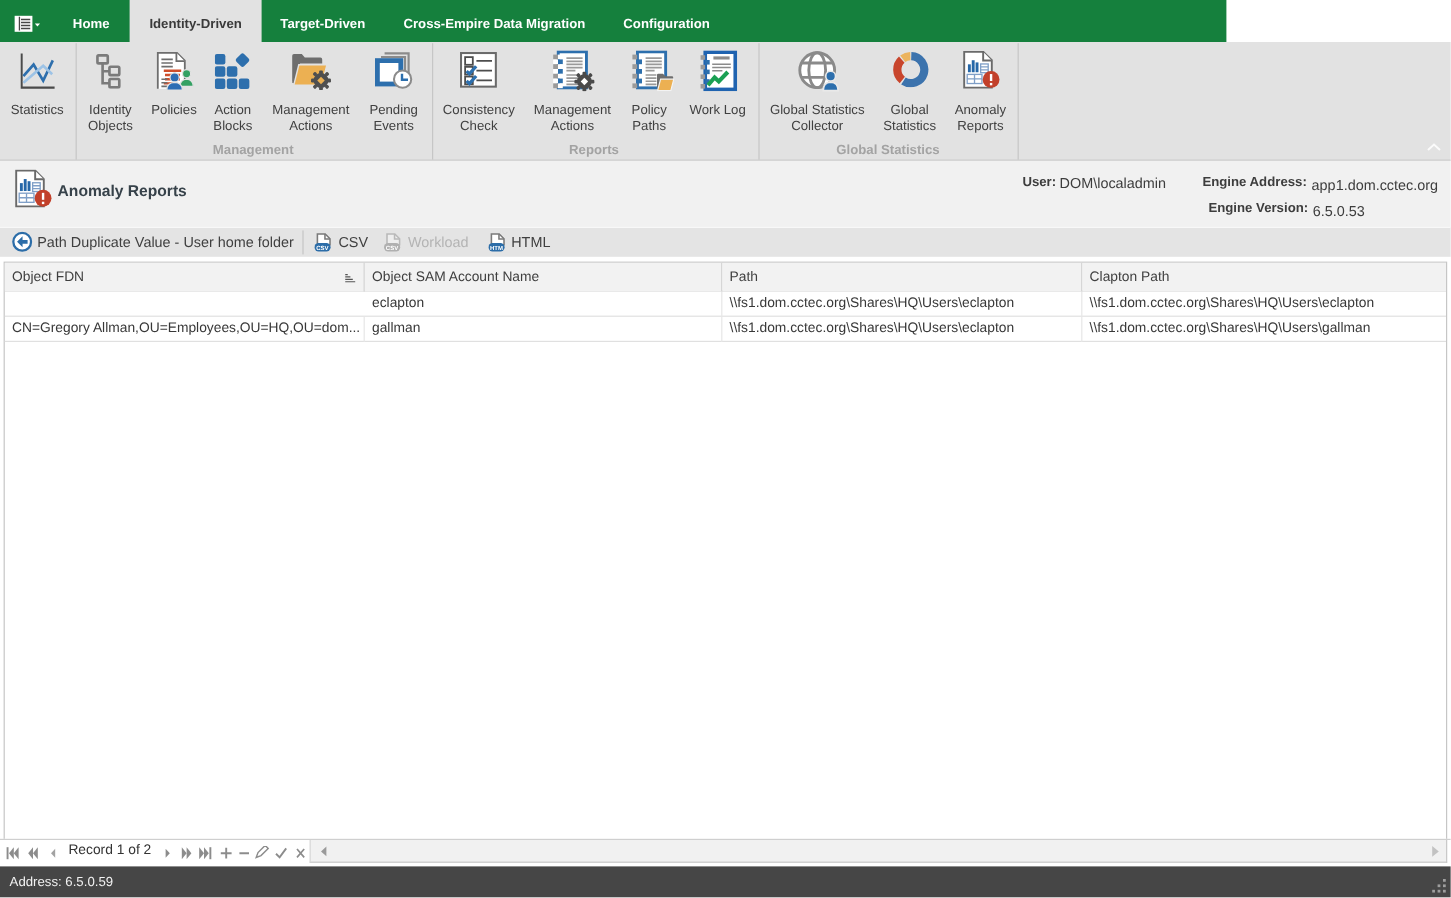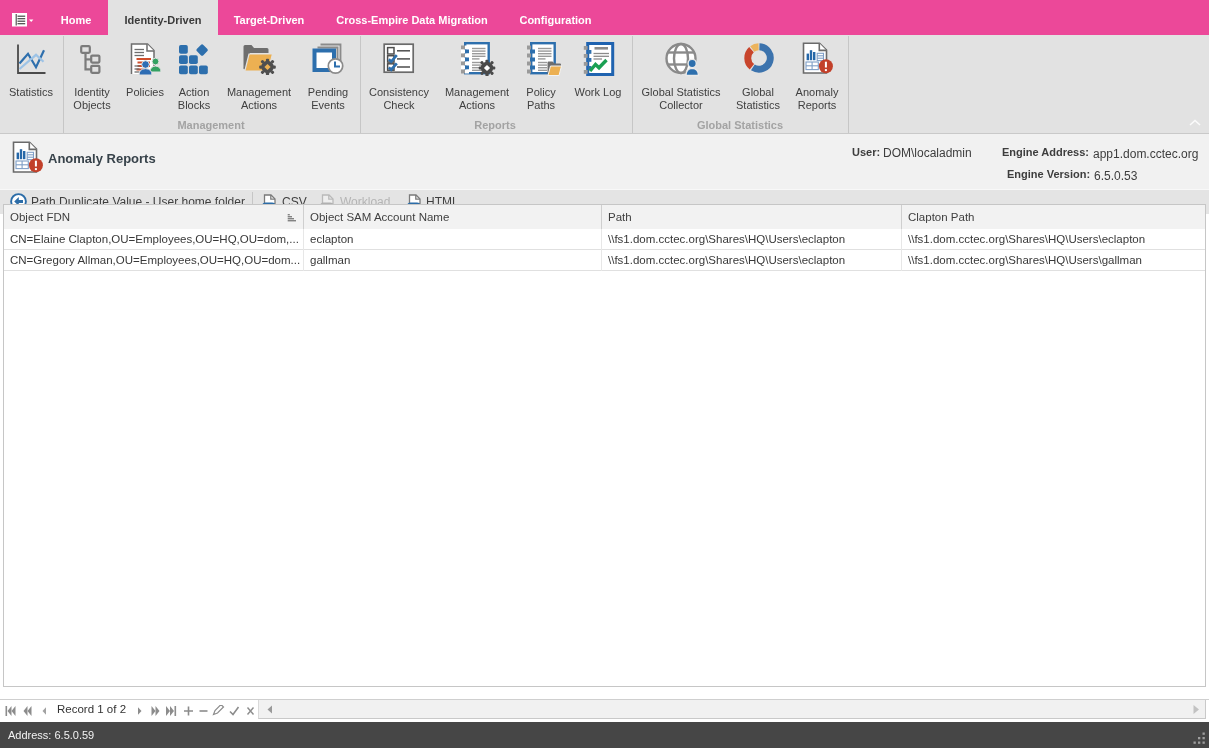--- a/index.html
+++ b/index.html
@@ -1,19 +1,19 @@
 <!DOCTYPE html>
 <html><head>
 <meta charset="utf-8">
 <style>
 * { margin:0; padding:0; box-sizing:border-box; }
 html,body { width:1209px; height:748px; overflow:hidden; }
 body { font-family:"Liberation Sans", sans-serif; background:#ffffff; position:relative; }
 .abs { position:absolute; }
-.topbar { left:0; top:0; width:1209px; height:35px; background:#ec4899; }
+.topbar { left:0; top:0; width:1022px; height:35px; background:#15803d; }
 .tab { position:absolute; top:0; height:35px; line-height:41px; font-size:11px; font-weight:bold; color:#ffffff; text-align:center; }
 .tab.active { background:#e2e2e2; color:#3a3a3a; }
 .ribbon { left:0; top:35px; width:1209px; height:99px; background:#e2e2e2; border-bottom:1px solid #c9c9c9; }
 .gsep { position:absolute; top:36px; width:1px; height:97px; background:#c6c6c6; }
 .rlabel { position:absolute; font-size:11px; color:#404040; text-align:center; line-height:12.5px; top:86px; }
 .glabel { position:absolute; font-size:11px; font-weight:bold; color:#a3a3a3; text-align:center; top:119px; }
 .hband { left:0; top:134px; width:1209px; height:55px; background:#f1f1f1; }
 .toolbar { left:0; top:189px; width:1209px; height:25px; background:#e4e4e4; border-top:1px solid #f8f8f8; }
 .tlabel { position:absolute; top:195px; font-size:12px; color:#3f3f3f; }
 .info-b { font-weight:bold; color:#3d3d3d; font-size:11px; }
@@ -355,37 +355,36 @@
 </svg>
 <div class="tlabel" style="left:340px; color:#b4b4b4;">Workload</div>
 <svg class="abs" style="left:407px; top:194px;" width="15" height="16" viewBox="0 0 15 16">
   <path d="M2.5 1 H9 L13 5 V10 H2.5 Z" fill="#ffffff" stroke="#7a7a7a" stroke-width="1.3"></path>
   <path d="M8.8 1 V5.2 H13" fill="none" stroke="#7a7a7a" stroke-width="1.3"></path>
   <rect x="0" y="8.5" width="13.5" height="7" rx="3.5" fill="#2c6da8"></rect>
   <text x="6.7" y="14" font-size="5" font-weight="bold" fill="#ffffff" text-anchor="middle" font-family="Liberation Sans">HTM</text>
 </svg>
 <div class="tlabel" style="left:426px;">HTML</div>
 
-<div class="abs" style="left:3px; top:204px; width:1203px; height:483px; border:1px solid #c6c6c6; background:#ffffff;">
+<div class="abs" style="left:3px; top:218px; width:1203px; height:483px; border:1px solid #c6c6c6; background:#ffffff;">
   <div style="position:relative; width:100%; height:24px; border-bottom:1px solid #c6c6c6;">
     <div class="hcell" style="left:0; width:300px;">Object FDN</div>
     <div class="hcell" style="left:300px; width:298px;">Object SAM Account Name</div>
     <div class="hcell" style="left:598px; width:300px;">Path</div>
     <div class="hcell" style="left:898px; width:303px; border-right:none;">Clapton Path</div>
     <svg style="position:absolute; left:283px; top:9px;" width="11" height="8" viewBox="0 0 11 8">
       <g stroke="#555555" stroke-width="1">
         <line x1="0.7" y1="0.8" x2="2.8" y2="0.8"></line>
         <line x1="0.7" y1="2.8" x2="5" y2="2.8"></line>
         <line x1="0.7" y1="4.8" x2="7" y2="4.8"></line>
         <line x1="0.7" y1="6.8" x2="9" y2="6.8"></line>
       </g>
     </svg>
   </div>
   <div style="position:relative; width:100%; height:21px; border-bottom:1px solid #e0e0e0;">
-    <div class="bcell" style="left:0; top:0; height:21px; width:300px;">CN=Elaine Clapton,OU=Employees,OU=HQ,OU=dom,...</div>
     <div class="bcell" style="left:300px; top:0; height:21px; width:298px;">eclapton</div>
     <div class="bcell" style="left:598px; top:0; height:21px; width:300px;">\\fs1.dom.cctec.org\Shares\HQ\Users\eclapton</div>
     <div class="bcell" style="left:898px; top:0; height:21px; width:303px; border-right:none;">\\fs1.dom.cctec.org\Shares\HQ\Users\eclapton</div>
   </div>
   <div style="position:relative; width:100%; height:21px; border-bottom:1px solid #e0e0e0;">
     <div class="bcell" style="left:0; top:0; height:21px; width:300px;">CN=Gregory Allman,OU=Employees,OU=HQ,OU=dom...</div>
     <div class="bcell" style="left:300px; top:0; height:21px; width:298px;">gallman</div>
     <div class="bcell" style="left:598px; top:0; height:21px; width:300px;">\\fs1.dom.cctec.org\Shares\HQ\Users\eclapton</div>
     <div class="bcell" style="left:898px; top:0; height:21px; width:303px; border-right:none;">\\fs1.dom.cctec.org\Shares\HQ\Users\gallman</div>
   </div>

